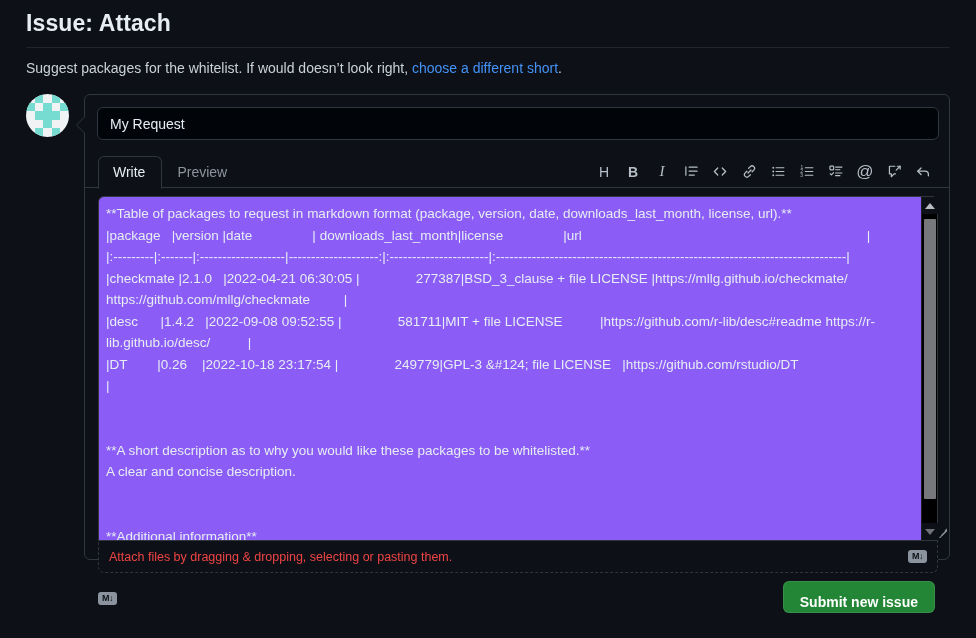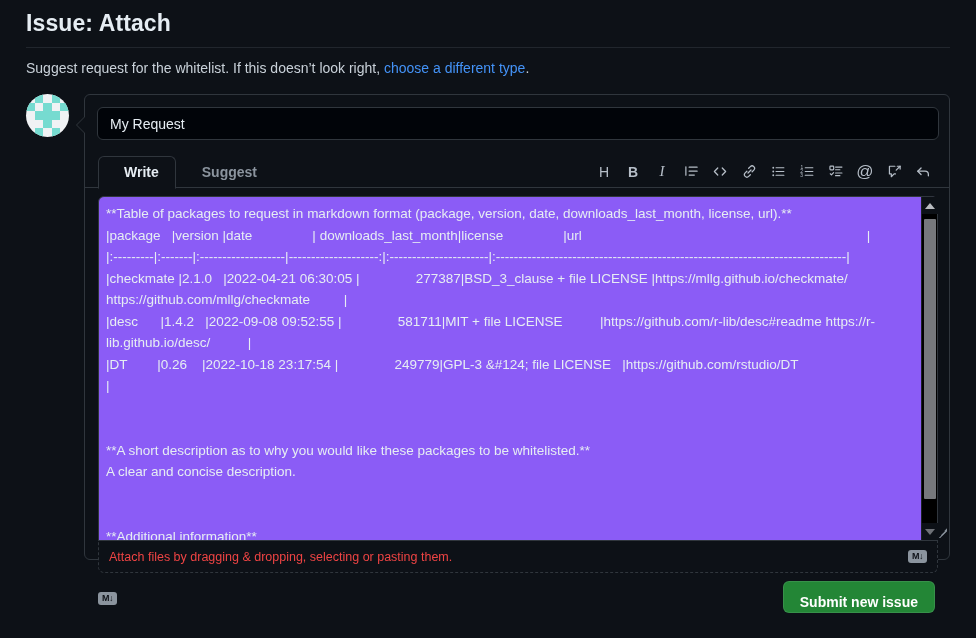--- a/index.html
+++ b/index.html
@@ -64,22 +64,22 @@
     color: #e6edf3; font-size: 14px; font-family: "Liberation Sans", sans-serif;
     padding: 0 12px; outline: none;
   }
 
   
   .tabbar {
     position: absolute; left: 0; top: 61px; width: 100%; height: 32px;
   }
   .tabs { position: absolute; left: 13px; top: 0; display: flex; }
   .tab {
-    font-size: 14px; color: #8b949e; padding: 7px 16px 8px 25px;
-    border: 1px solid transparent; cursor: pointer; line-height: 16px; font-weight: bold;
+    font-size: 14px; color: #8b949e; padding: 7px 16px 8px 14px;
+    border: 1px solid transparent; cursor: pointer; line-height: 16px;
   }
   .tab.active {
     color: #e6edf3; background: #0d1117;
     border-color: #30363d; border-bottom-color: #0d1117;
     border-radius: 6px 6px 0 0; position: relative; z-index: 2;
   }
   .tabs-rule {
     position: absolute; left: 0; top: 31px; width: 100%; height: 1px;
     background: #30363d;
   }
@@ -177,21 +177,21 @@
 </style>
 </head>
 <body>
 
 <div class="page">
 
   <div class="issue-title">Issue: Attach</div>
   <div class="title-rule"></div>
 
   <div class="subtitle">
-    <span>Suggest request for the whitelist. If this doesn’t look right, </span><a href="#">choose a different type</a><span>.</span>
+    <span>Suggest packages for the whitelist. If would doesn’t look right, </span><a href="#">choose a different short</a><span>.</span>
   </div>
 
   <div class="avatar">
     <div class="idgrid">
         <i></i>
         <i class="on"></i>
         <i></i>
         <i class="on"></i>
         <i></i>
         <i class="on"></i>
@@ -220,21 +220,21 @@
   <div class="comment-box">
     <div class="arrow-out"></div>
     <div class="arrow-in"></div>
 
     <input class="title-field" type="text" value="My Request" style="">
 
     <div class="tabbar">
       <div class="tabs-rule"></div>
       <div class="tabs">
         <div class="tab active">Write</div>
-        <div class="tab">Suggest</div>
+        <div class="tab">Preview</div>
       </div>
 
       <div class="toolbar">
         <button class="tb-btn">
             <span class="glyph h">H</span>
           </button>
         <button class="tb-btn">
             <span class="glyph b">B</span>
           </button>
         <button class="tb-btn">

